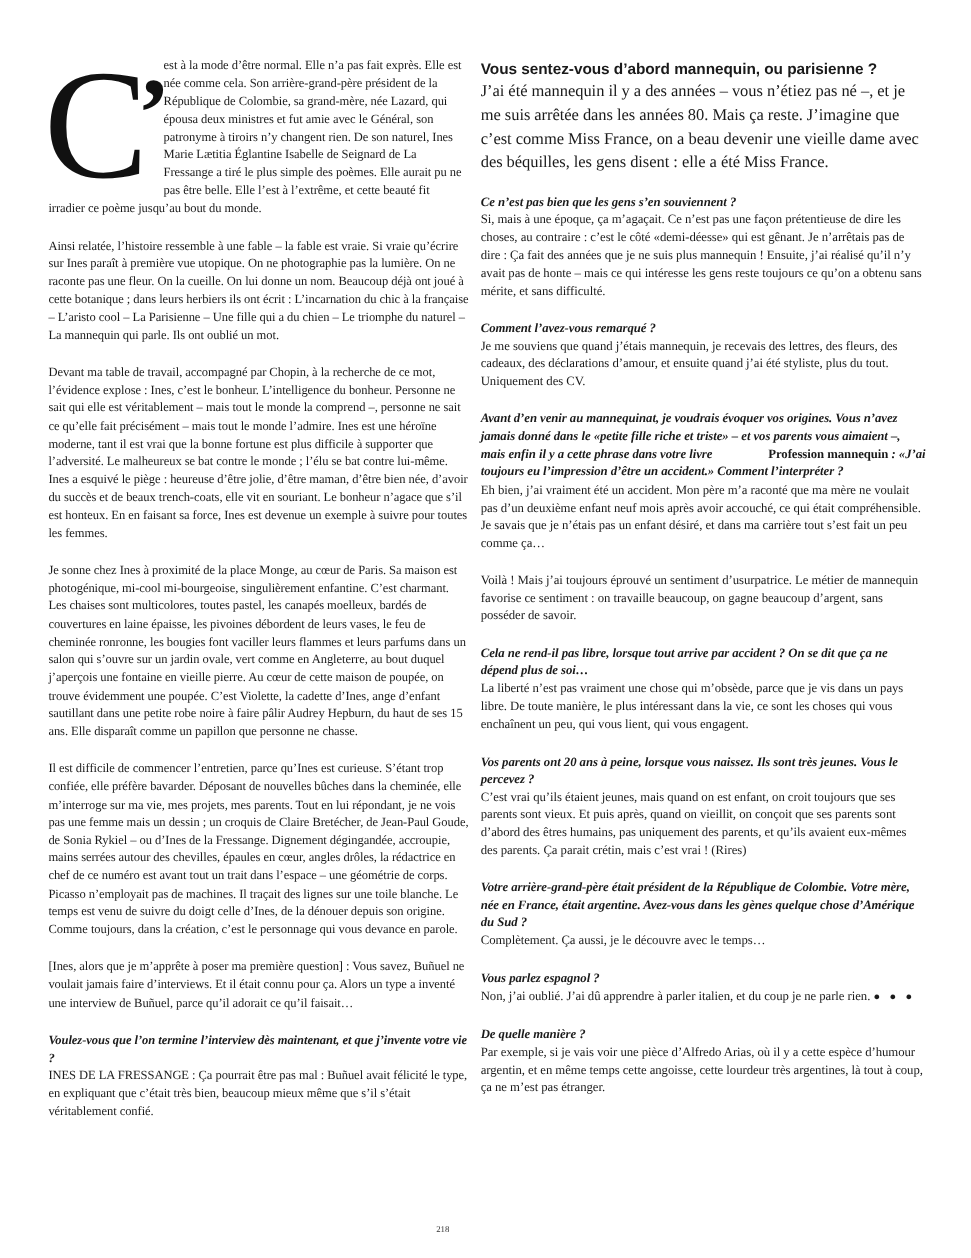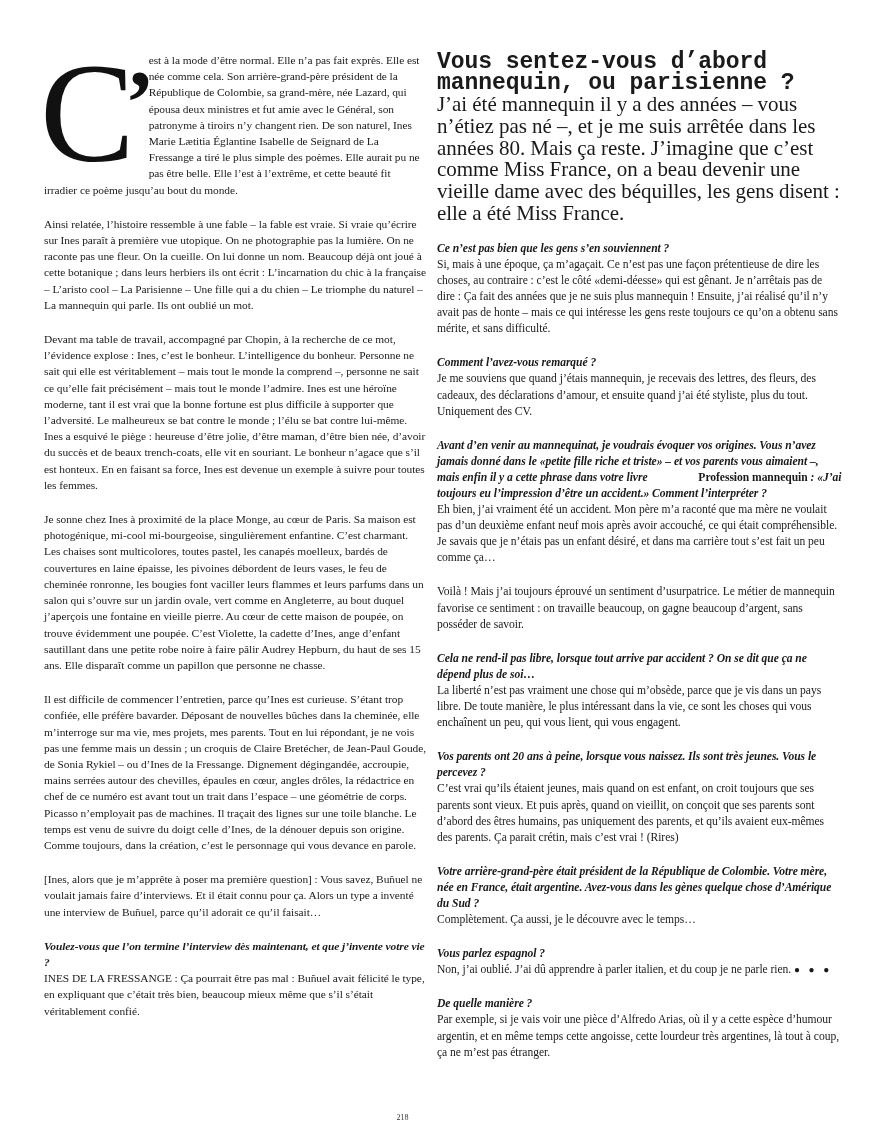--- a/index.html
+++ b/index.html
@@ -7,22 +7,22 @@
          font-family: "DejaVu Serif", "Liberation Serif", serif; color: #1a1a1a; }
   .col { position: absolute; top: 52px; }
   .col-left { left: 44px; width: 382px; }
   .col-right { left: 437px; width: 405px; }
   p { margin: 0 0 18px 0; font-size: 11.4px; line-height: 16.2px; font-family: "Liberation Serif", serif; letter-spacing: -0.05px; }
   .right p { font-size: 11.6px; line-height: 16.1px; }
   .dropcap { float: left; font-family: "Liberation Serif", serif; font-size: 142px; line-height: 110px;
              height: 112px; margin: 6px 4px 0 -4px; font-weight: normal; color: #111; letter-spacing: -10px; }
   .dropcap .apos { font-size: 90px; position: relative; top: -28px; font-weight: bold; }
   .q { font-style: italic; font-weight: bold; display: block; }
-  .lead-q { font-weight: bold; font-size: 23px; line-height: 21px; display: block; font-family: Liberation Mono, monospace; }
-  .lead-a { font-size: 21px; line-height: 21.8px; font-family: "Liberation Serif", serif; display: block; }
+  .lead-q { font-weight: bold; font-size: 14px; line-height: 21px; display: block; font-family: Liberation Sans, sans-serif; }
+  .lead-a { font-size: 15px; line-height: 21.8px; font-family: "Liberation Serif", serif; display: block; }
   .lead { margin-bottom: 16px; }
   .bk { font-style: normal; font-weight: bold; margin-left: 48px; }
   .dots { letter-spacing: 3px; font-size: 10px; }
   .folio { position: absolute; top: 1113px; left: 0; width: 805px; text-align: center; font-size: 8px; color: #333; font-family: "Liberation Serif", serif; }
 </style>
 </head>
 <body>
 
 <div class="col col-left">
   <p>

